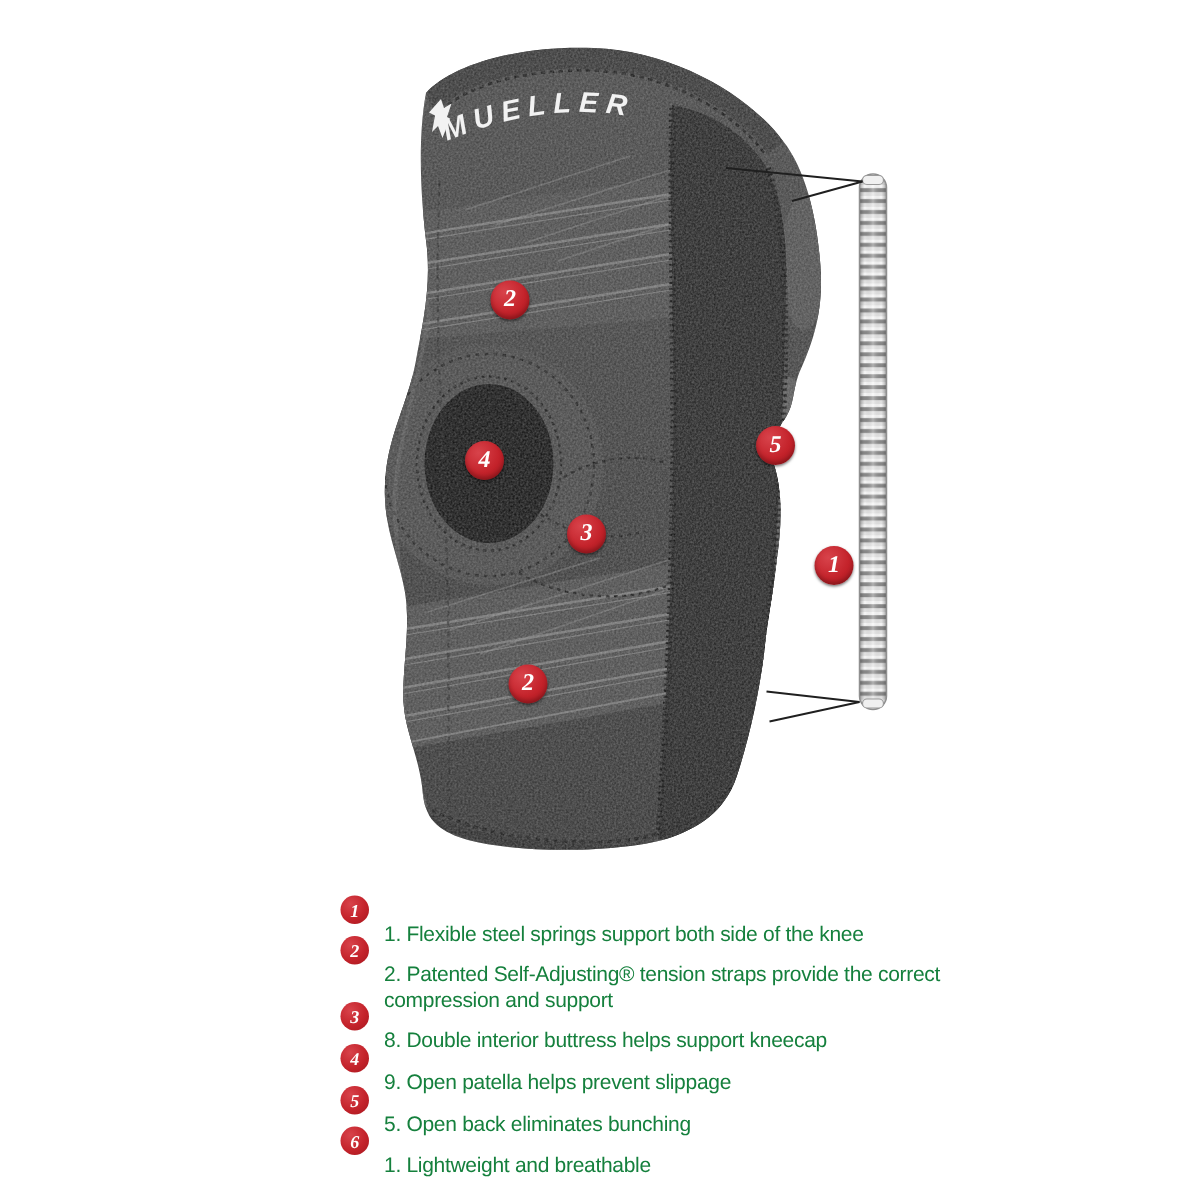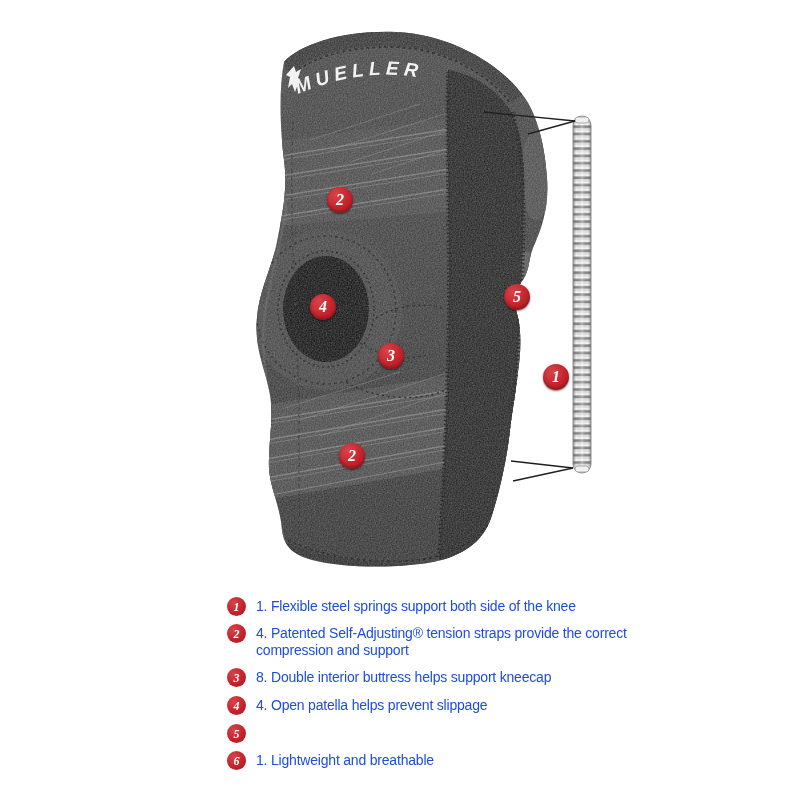--- a/index.html
+++ b/index.html
@@ -23,22 +23,22 @@
     position:absolute;left:227px;display:flex;align-items:flex-start;gap:10px;
   }
   .lbadge{
     flex:0 0 auto;width:19px;height:19px;border-radius:50%;
     background:radial-gradient(circle at 35% 30%, #d8434b 0%, #c4232b 55%, #a5161d 100%);
     display:flex;align-items:center;justify-content:center;
     color:#fff;font-family:"Liberation Serif", serif;
     font-style:italic;font-weight:bold;font-size:12px;line-height:1;
   }
   .ltext{
-    margin-top:1px;max-width:418px;
-    color:#1d4ed8;font-size:14px;line-height:17px;letter-spacing:-0.2px;
+    margin-top:17px;max-width:418px;
+    color:#15803d;font-size:14px;line-height:17px;letter-spacing:-0.2px;
   }
 </style>
 </head>
 <body>
 
 <div class="stage">
 
   <svg width="800" height="800" viewBox="0 0 800 800">
     <defs>
       <clipPath id="bodyClip">
@@ -213,38 +213,39 @@
     <div class="legend-row" style="top:597px">
       <span class="lbadge">
           <span>1</span>
         </span>
       <span class="ltext">1. Flexible steel springs support both side of the knee</span>
     </div>
     <div class="legend-row" style="top:624px">
       <span class="lbadge">
           <span>2</span>
         </span>
-      <span class="ltext">4. Patented Self-Adjusting® tension straps provide the correct compression and support</span>
+      <span class="ltext">2. Patented Self-Adjusting® tension straps provide the correct compression and support</span>
     </div>
     <div class="legend-row" style="top:668px">
       <span class="lbadge">
           <span>3</span>
         </span>
       <span class="ltext">8. Double interior buttress helps support kneecap</span>
     </div>
     <div class="legend-row" style="top:696px">
       <span class="lbadge">
           <span>4</span>
         </span>
-      <span class="ltext">4. Open patella helps prevent slippage</span>
+      <span class="ltext">9. Open patella helps prevent slippage</span>
     </div>
     <div class="legend-row" style="top:724px">
       <span class="lbadge">
           <span>5</span>
         </span>
+      <span class="ltext">5. Open back eliminates bunching</span>
     </div>
     <div class="legend-row" style="top:751px">
       <span class="lbadge">
           <span>6</span>
         </span>
       <span class="ltext">1. Lightweight and breathable</span>
     </div>
   </div>
 
 </div>

